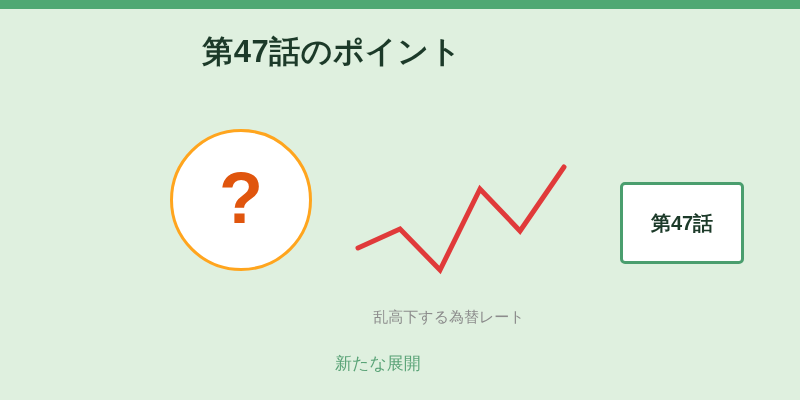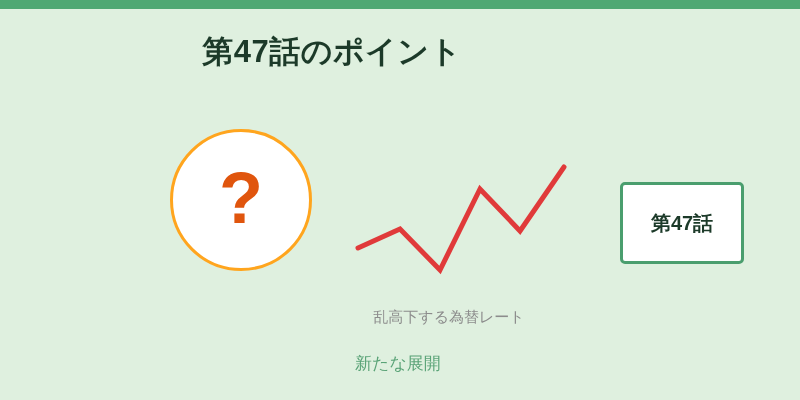--- a/index.html
+++ b/index.html
@@ -98,21 +98,21 @@
     width: 250px;
     text-align: center;
     font-size: 15px;
     color: #8c8c8c;
     white-space: nowrap;
   }
 
   
   #development-note {
     position: absolute;
-    left: 355px;
+    left: 335px;
     top: 352px;
     font-size: 17px;
     color: #5aa377;
     white-space: nowrap;
   }
 
   
   #episode-box {
     position: absolute;
     left: 620px;

